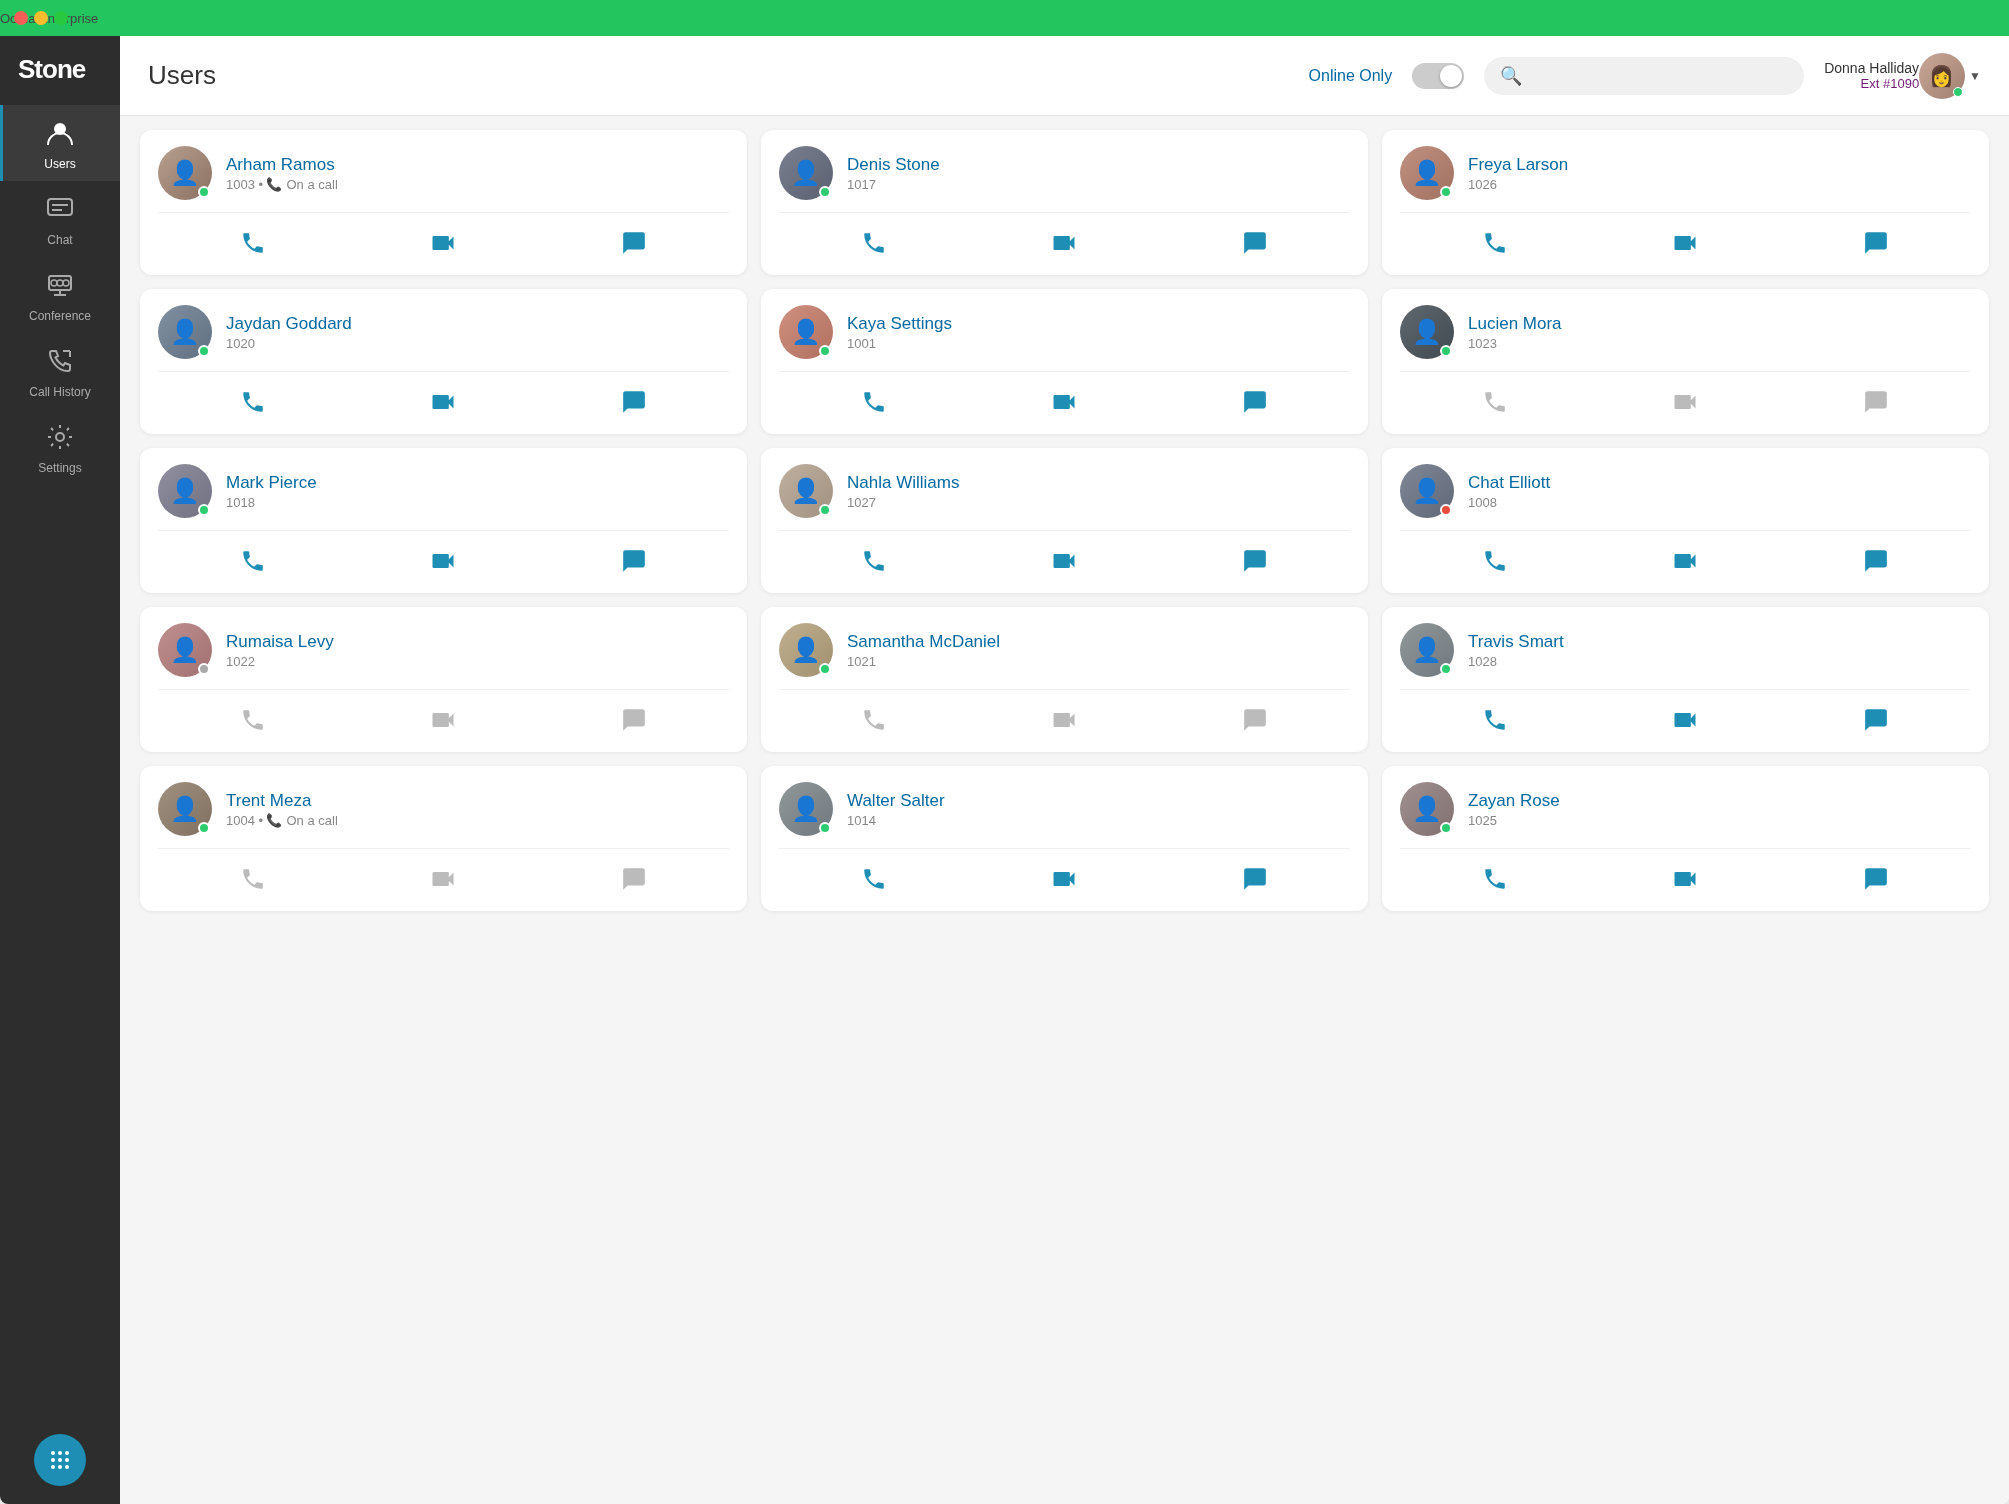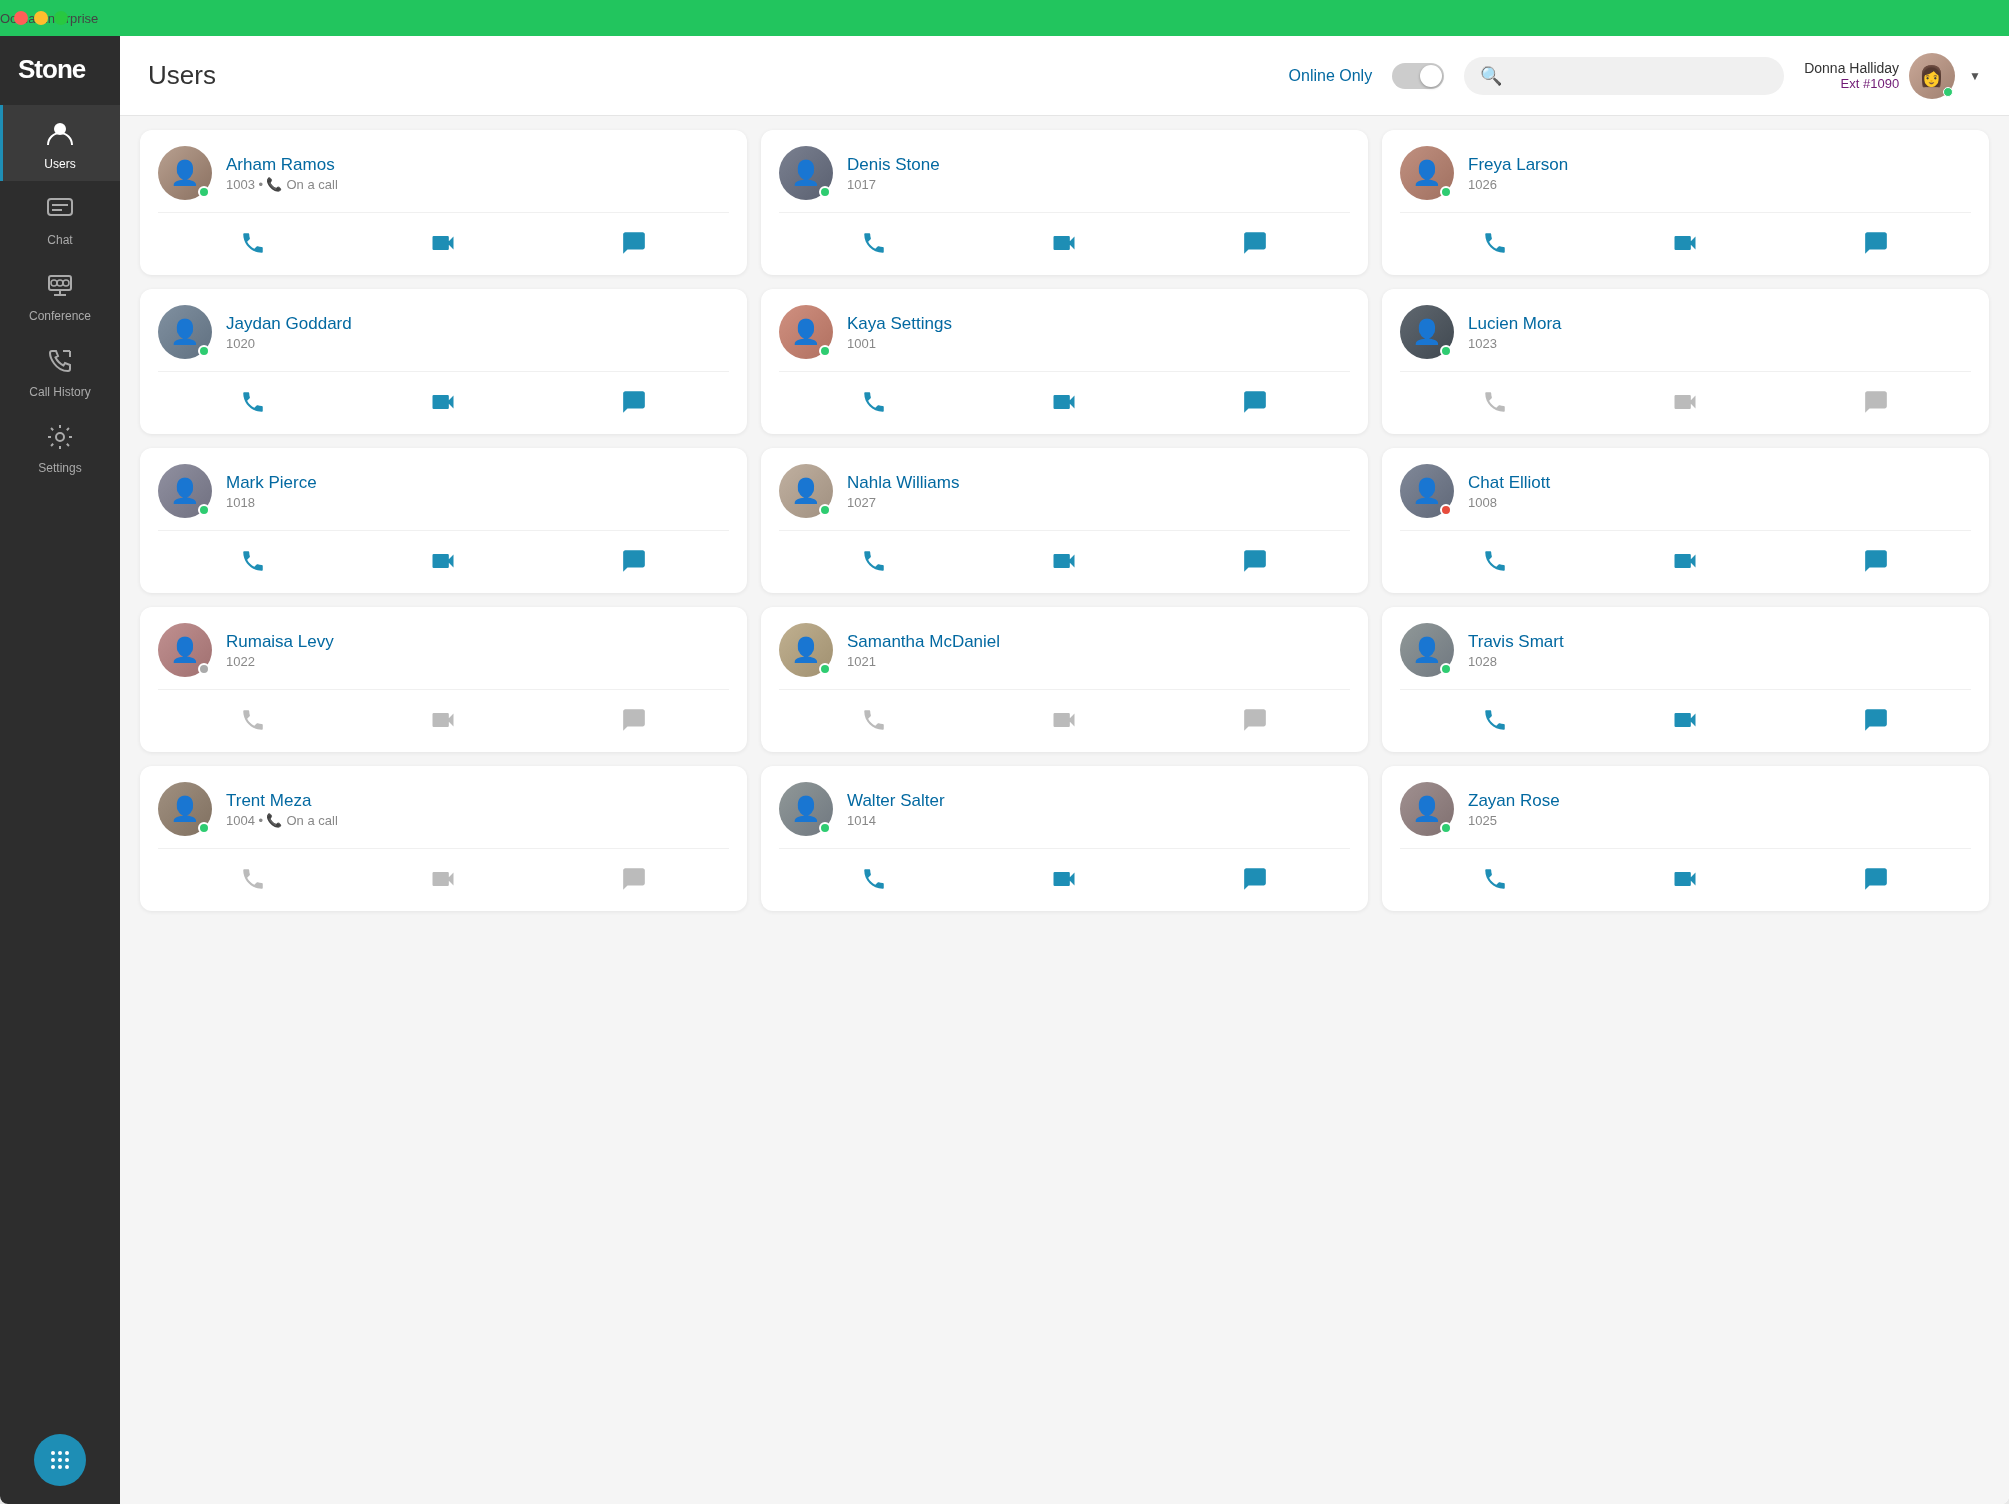--- a/index.html
+++ b/index.html
@@ -129,21 +129,21 @@
     }
     .search-icon { color: #888; font-size: 18px; margin-right: 8px; }
     .search-input {
       border: none;
       background: transparent;
       font-size: 15px;
       outline: none;
       flex: 1;
       color: #333;
     }
-    .user-info { display: flex; align-items: center; gap: 10px; }
+    .user-info { display: flex; align-items: center; }
     .user-details { text-align: right; }
     .user-name { font-size: 14px; color: #333; font-weight: 500; }
     .user-ext { font-size: 13px; color: #701a75; }
     .avatar-wrap { position: relative; }
     .avatar { width: 46px; height: 46px; border-radius: 50%; background: #ddd; object-fit: cover; overflow: hidden; display: flex; align-items: center; justify-content: center; }
     .online-dot {
       position: absolute;
       bottom: 2px; right: 2px;
       width: 10px; height: 10px;
       background: #2ecc71;

